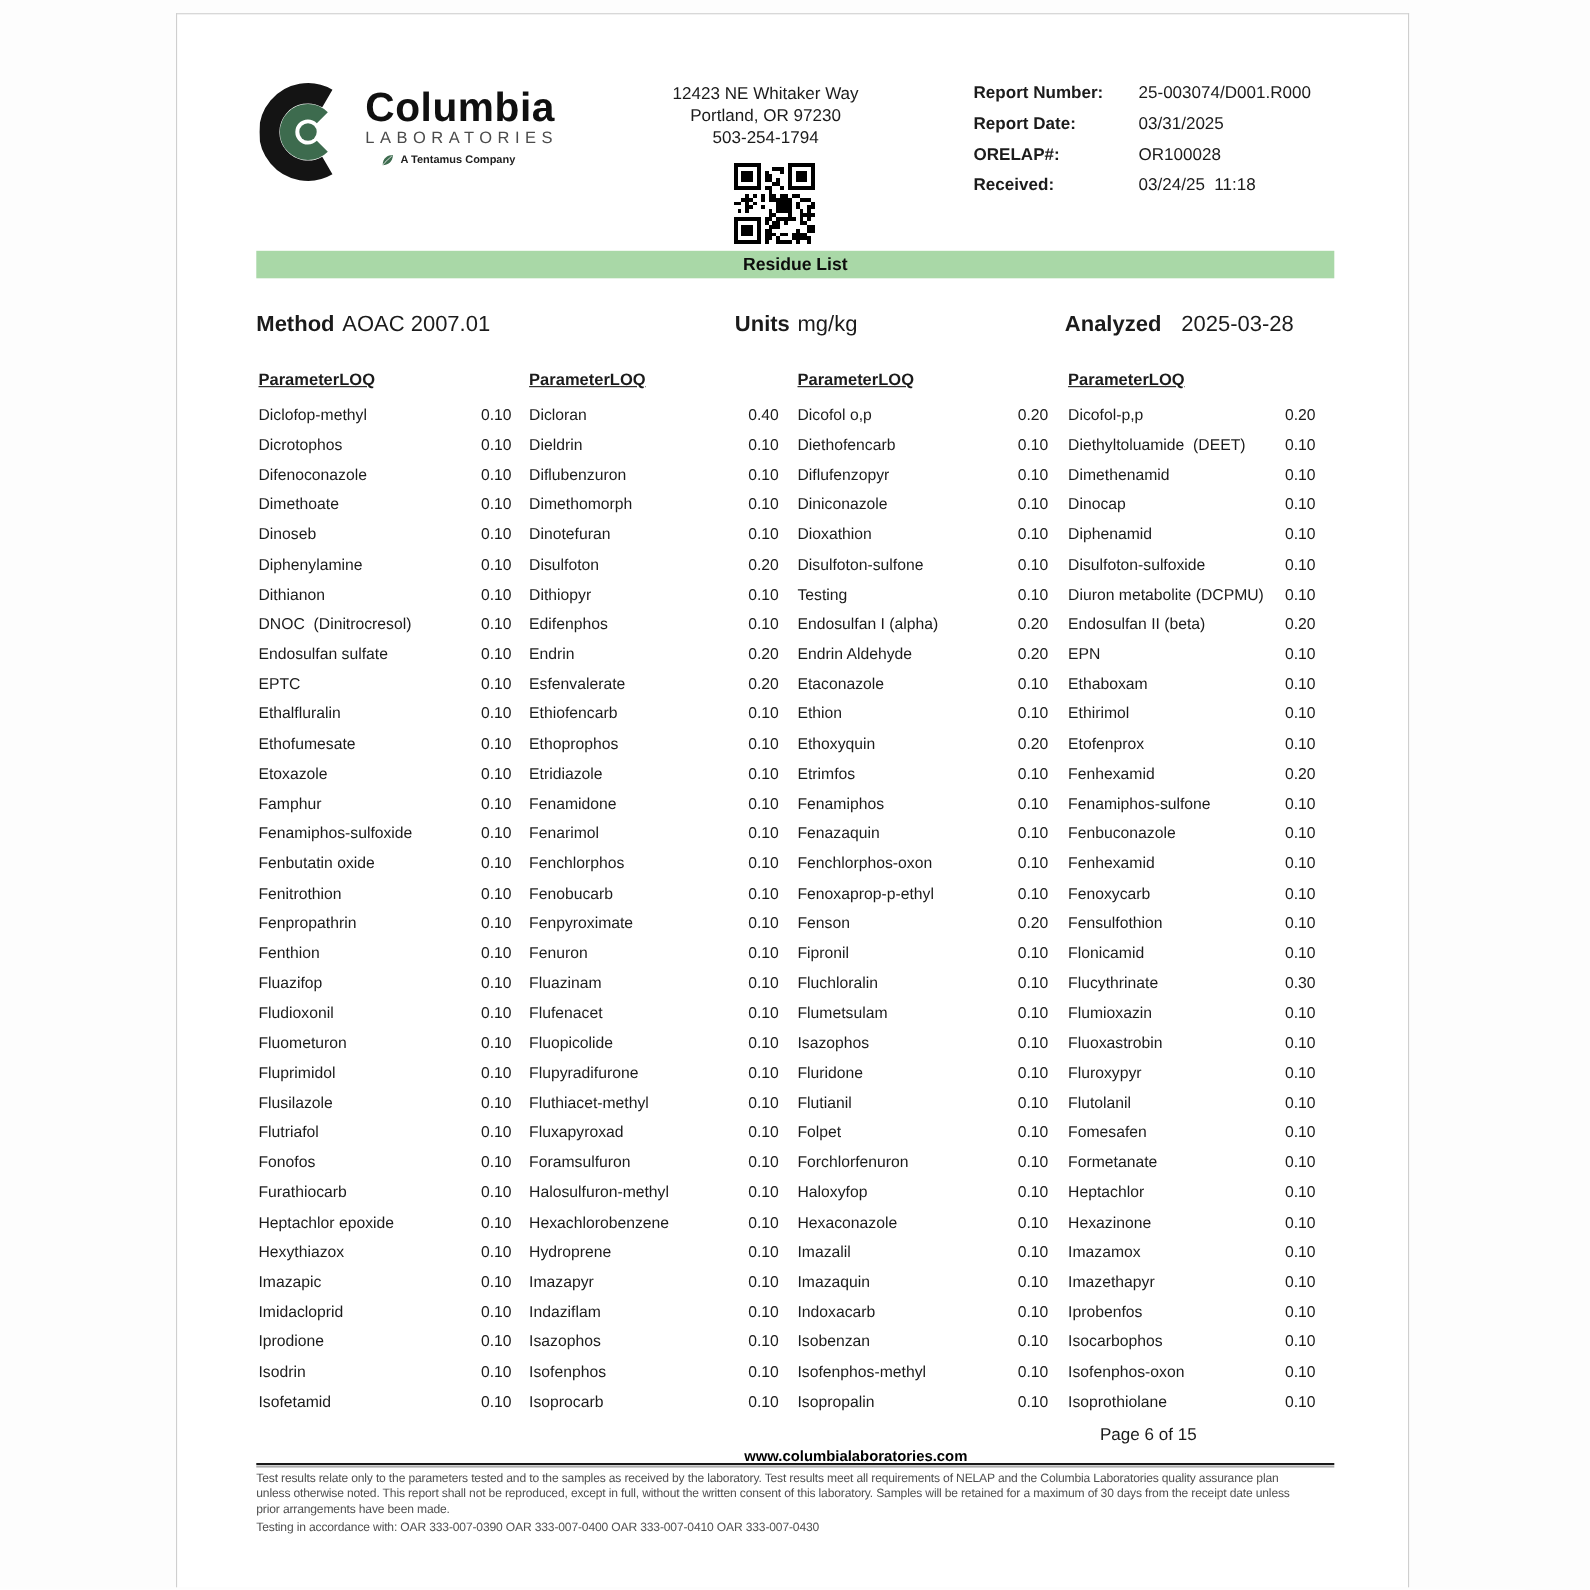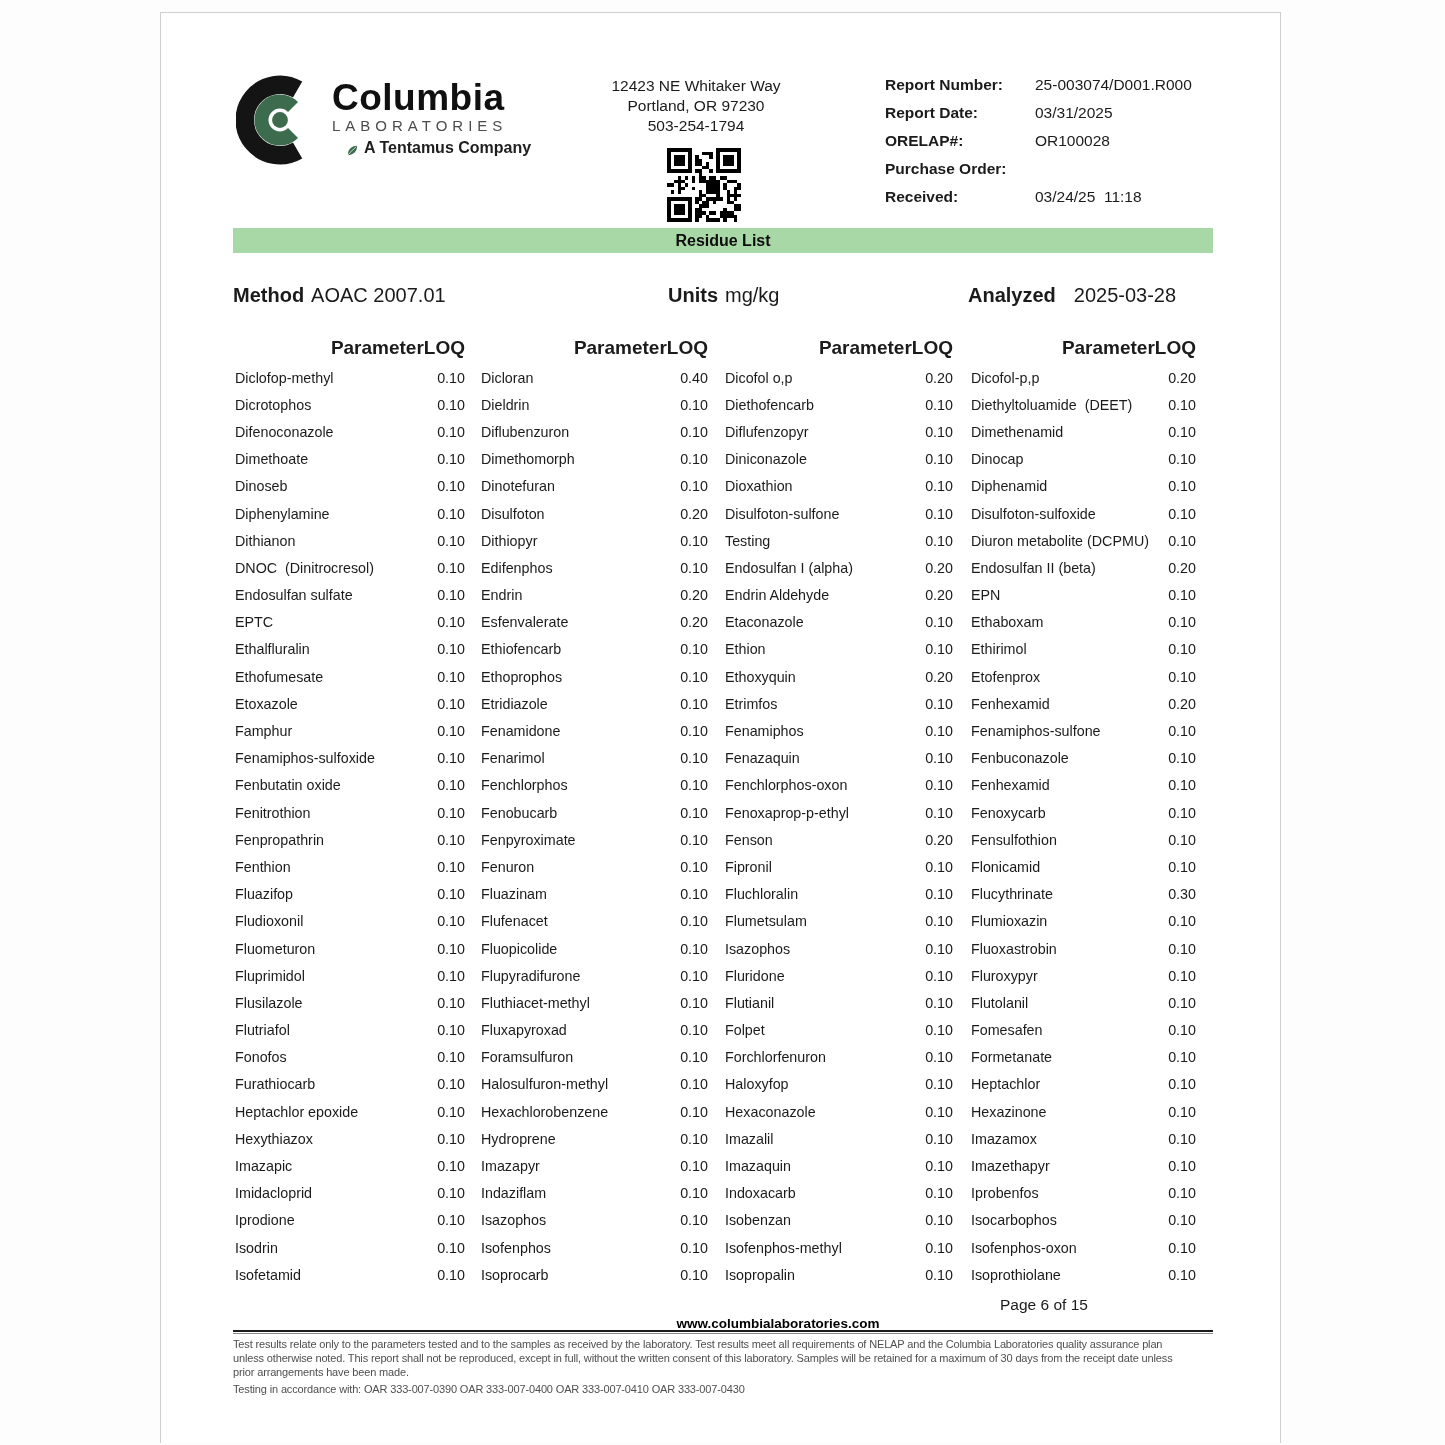--- a/index.html
+++ b/index.html
@@ -13,22 +13,22 @@
   .sheet {
     position:absolute; left:160px; top:12px; width:1121px; height:1431px;
     background:#ffffff; border:1px solid #cfcfcf; border-bottom:none;
   }
   
   .logo-wrap { position:absolute; left:236px; top:74px; display:flex; align-items:flex-start; }
   .logo-mark { width:88px; height:92px; }
   .logo-text { margin-left:8px; padding-top:6px; }
   .brand { font-size:37px; font-weight:bold; color:#101010; line-height:36px; letter-spacing:0.5px; }
   .brand-sub { font-size:15px; letter-spacing:5px; color:#4b4b4b; margin-top:1px; }
-  .tagline { display:flex; align-items:flex-end; gap:5px; margin-top:5px; margin-left:14px;
-             font-size:16px; font-weight:bold; color:#1e1e1e; }
+  .tagline { display:flex; align-items:center; gap:5px; margin-top:5px; margin-left:14px;
+             font-size:10px; font-weight:bold; color:#1e1e1e; }
   .addr { position:absolute; left:571px; top:76px; width:250px; text-align:center;
           font-size:15.5px; line-height:20px; }
   .qr { position:absolute; left:667px; top:148px; width:74px; height:74px; }
   .rinfo { position:absolute; left:885px; top:76px; width:330px; }
   .rinfo-row { display:flex; height:28px; font-size:15.5px; }
   .rlabel { font-weight:bold; width:150px; }
   .rvalue { white-space:pre; }
   
   .banner { position:absolute; left:233px; top:228px; width:980px; height:25px;
             background:var(--banner-green,#a9d8a7); text-align:center;
@@ -39,22 +39,22 @@
   #meta-method { left:233px; }
   #meta-units { left:668px; }
   #meta-analyzed { left:968px; }
   #meta-analyzed .val { margin-left:18px; }
   
   .col { position:absolute; top:337px; }
   #col-0 { left:235px; width:230px; }
   #col-1 { left:481px; width:227px; }
   #col-2 { left:725px; width:228px; }
   #col-3 { left:971px; width:225px; }
-  .thead { display:flex; justify-content:flex-end; height:27px;
-           font-weight:bold; font-size:19px; }
+  .thead { display:flex; justify-content:flex-start; height:27px;
+           font-weight:bold; font-size:15px;text-decoration:underline; }
   .trow { display:flex; justify-content:space-between; align-items:center;
           height:27.2px; font-size:14.3px; }
   .pname { white-space:pre; }
   .ploq { white-space:pre; }
   
   .page-num { position:absolute; top:1296px; left:1000px; width:180px;
               text-align:left; font-size:15.5px; }
   .website { position:absolute; top:1316px; left:778px; transform:translateX(-50%);
              font-weight:bold; font-size:13.5px; color:#000; }
   .footer-line { position:absolute; top:1330px; left:233px; width:980px;
@@ -237,24 +237,20 @@
   </div>
   <div class="rinfo-row">
     <span class="rlabel">Report Date:</span>
     <span class="rvalue">03/31/2025</span>
   </div>
   <div class="rinfo-row">
     <span class="rlabel">ORELAP#:</span>
     <span class="rvalue">OR100028</span>
   </div>
   <div class="rinfo-row">
-    <span class="rlabel">Purchase Order:</span>
-    <span class="rvalue"></span>
-  </div>
-  <div class="rinfo-row">
     <span class="rlabel">Received:</span>
     <span class="rvalue">03/24/25  11:18</span>
   </div>
 </div>
 
 <div class="banner">Residue List</div>
 <div class="meta" id="meta-method">
   <b>Method</b><span class="val">AOAC 2007.01</span>
 </div>
 <div class="meta" id="meta-units">

